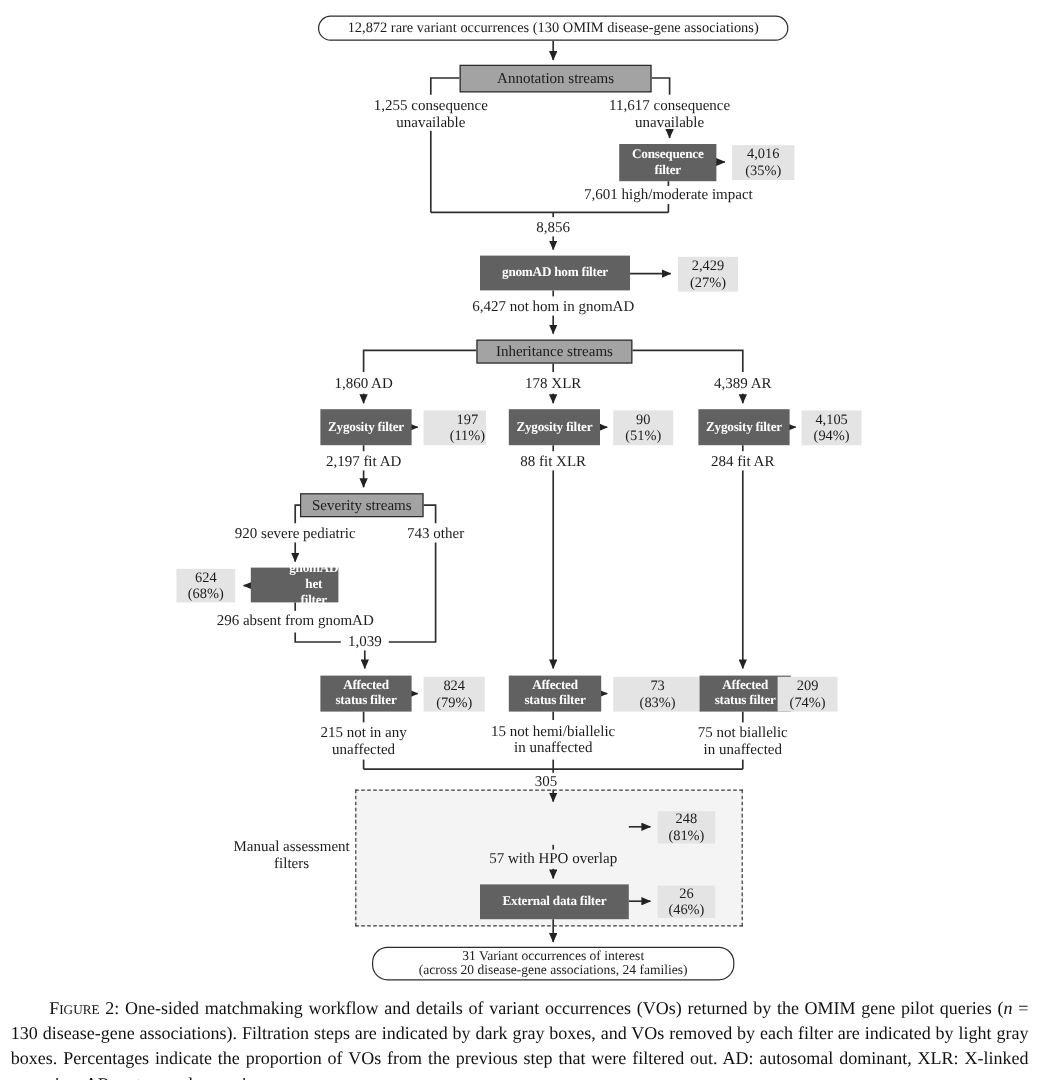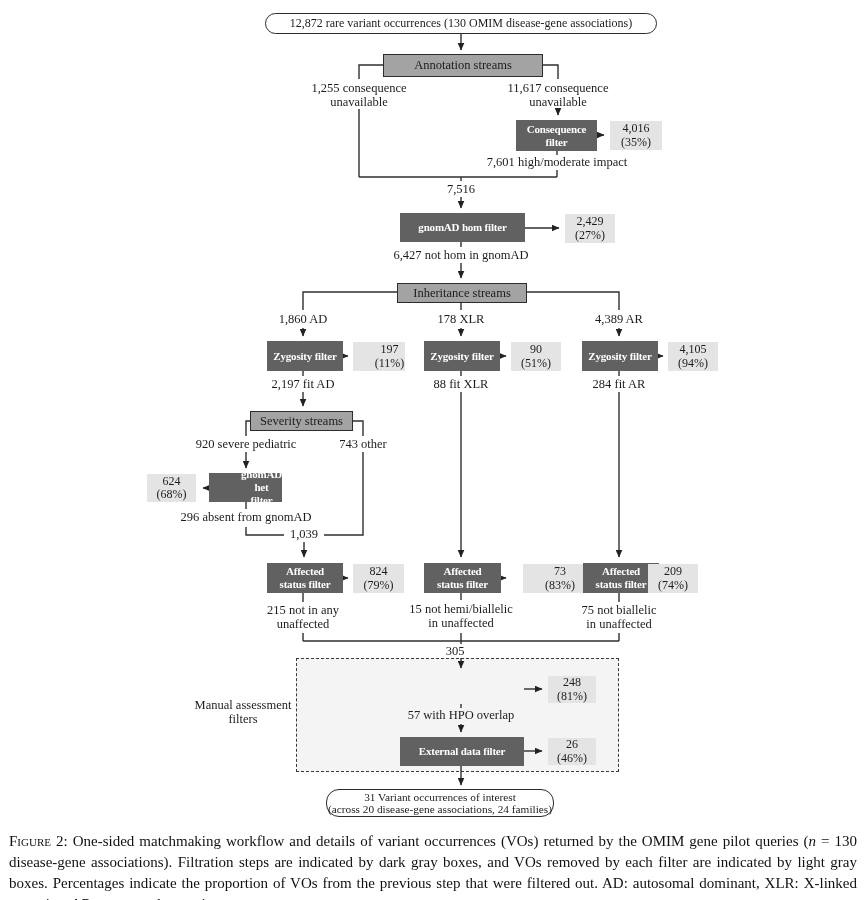--- a/index.html
+++ b/index.html
@@ -13,21 +13,21 @@
   .stream{background:#a3a3a3;border:1.6px solid #2c2c2c;font-size:12.5px;}
   .filter{background:var(--filter-box,#616161);color:#fff;font-weight:bold;
           font-size:11px;letter-spacing:-0.2px;line-height:13px;}
   .removed{background:var(--removed-box,#e4e4e4);font-size:12px;line-height:13.5px;}
   .manual{position:absolute;z-index:0;background:var(--manual-fill,#f4f4f4);
           border:1.6px dashed #3a3a3a;box-sizing:border-box;}
   .lbl{position:absolute;font-size:12.5px;line-height:13.5px;text-align:center;
        white-space:pre-line;z-index:2;}
   .caption{position:absolute;left:9px;top:831px;width:848px;font-size:15px;
            line-height:21px;text-align:justify;color:#111;}
-  .figlabel{font-variant:small-caps;}
+  .figlabel{font-variant:small-caps;margin-left:32px;}
   .ital{font-style:italic;}
 </style>
 </head>
 <body>
 
 <div class="page">
   <div class="diagram">
 
     <div class="manual" style="left:296px;top:658px;width:323px;height:114px;"></div>
 
@@ -89,21 +89,21 @@
         <path d="M461 658 V668" marker-end="url(#ah)"></path>
         <path d="M524 689 H542" marker-end="url(#ah)"></path>
         <path d="M461 704 V708"></path>
         <path d="M461 724 V732" marker-end="url(#ah)"></path>
         <path d="M524 751 H542" marker-end="url(#ah)"></path>
         <path d="M461 766 V785" marker-end="url(#ah)"></path>
       </g>
     </svg>
 
     <div class="node terminal" style="left:265px;top:13px;width:392px;height:21px;">12,872 rare variant occurrences (130 OMIM disease-gene associations)</div>
-    <div class="node terminal" style="left:326px;top:789px;width:228px;height:28px;font-size:11.3px;">31 Variant occurrences of interest
+    <div class="node terminal" style="left:310px;top:789px;width:302px;height:28px;font-size:11.3px;">31 Variant occurrences of interest
 (across 20 disease-gene associations, 24 families)</div>
 
     <div class="node stream" style="left:383px;top:54px;width:160px;height:23px;">Annotation streams</div>
     <div class="node stream" style="left:397px;top:283px;width:130px;height:20px;">Inheritance streams</div>
     <div class="node stream" style="left:250px;top:411px;width:103px;height:20px;">Severity streams</div>
 
     <div class="node filter" style="left:516px;top:120px;width:81px;height:31px;">Consequence
 filter</div>
     <div class="node removed" style="left:610px;top:121px;width:52px;height:29px;">4,016
 (35%)</div>
@@ -126,39 +126,39 @@
 filter</div>
     <div class="node removed" style="left:147px;top:474px;width:49px;height:28px;">624
 (68%)</div>
 
     <div class="node filter" style="left:267px;top:563px;width:76px;height:30px;">Affected
 status filter</div>
     <div class="node removed" style="left:353px;top:564px;width:51px;height:29px;">824
 (79%)</div>
     <div class="node filter" style="left:424px;top:563px;width:77px;height:30px;">Affected
 status filter</div>
-    <div class="node removed" style="left:523px;top:564px;width:74px;height:29px;">73
+    <div class="node removed" style="left:511px;top:564px;width:74px;height:29px;">73
 (83%)</div>
     <div class="node filter" style="left:583px;top:563px;width:76px;height:30px;">Affected
 status filter</div>
     <div class="node removed" style="left:648px;top:564px;width:50px;height:29px;">209
 (74%)</div>
 
     <div class="node removed" style="left:548px;top:676px;width:48px;height:27px;">248
 (81%)</div>
     <div class="node filter" style="left:400px;top:737px;width:124px;height:29px;">External data filter</div>
     <div class="node removed" style="left:548px;top:738px;width:48px;height:27px;">26
 (46%)</div>
 
     <div class="lbl" style="left:289px;top:82px;width:140px;">1,255 consequence
 unavailable</div>
     <div class="lbl" style="left:488px;top:82px;width:140px;text-align:center;">11,617 consequence
 unavailable</div>
     <div class="lbl" style="left:467px;top:156px;width:180px;">7,601 high/moderate impact</div>
-    <div class="lbl" style="left:421px;top:183px;width:80px;">7,516</div>
+    <div class="lbl" style="left:421px;top:183px;width:80px;">8,856</div>
     <div class="lbl" style="left:381px;top:249px;width:160px;">6,427 not hom in gnomAD</div>
     <div class="lbl" style="left:263px;top:313px;width:80px;">1,860 AD</div>
     <div class="lbl" style="left:421px;top:313px;width:80px;">178 XLR</div>
     <div class="lbl" style="left:579px;top:313px;width:80px;">4,389 AR</div>
     <div class="lbl" style="left:253px;top:378px;width:100px;">2,197 fit AD</div>
     <div class="lbl" style="left:411px;top:378px;width:100px;">88 fit XLR</div>
     <div class="lbl" style="left:569px;top:378px;width:100px;">284 fit AR</div>
     <div class="lbl" style="left:181px;top:438px;width:130px;">920 severe pediatric</div>
     <div class="lbl" style="left:318px;top:438px;width:90px;">743 other</div>
     <div class="lbl" style="left:171px;top:511px;width:150px;">296 absent from gnomAD</div>

